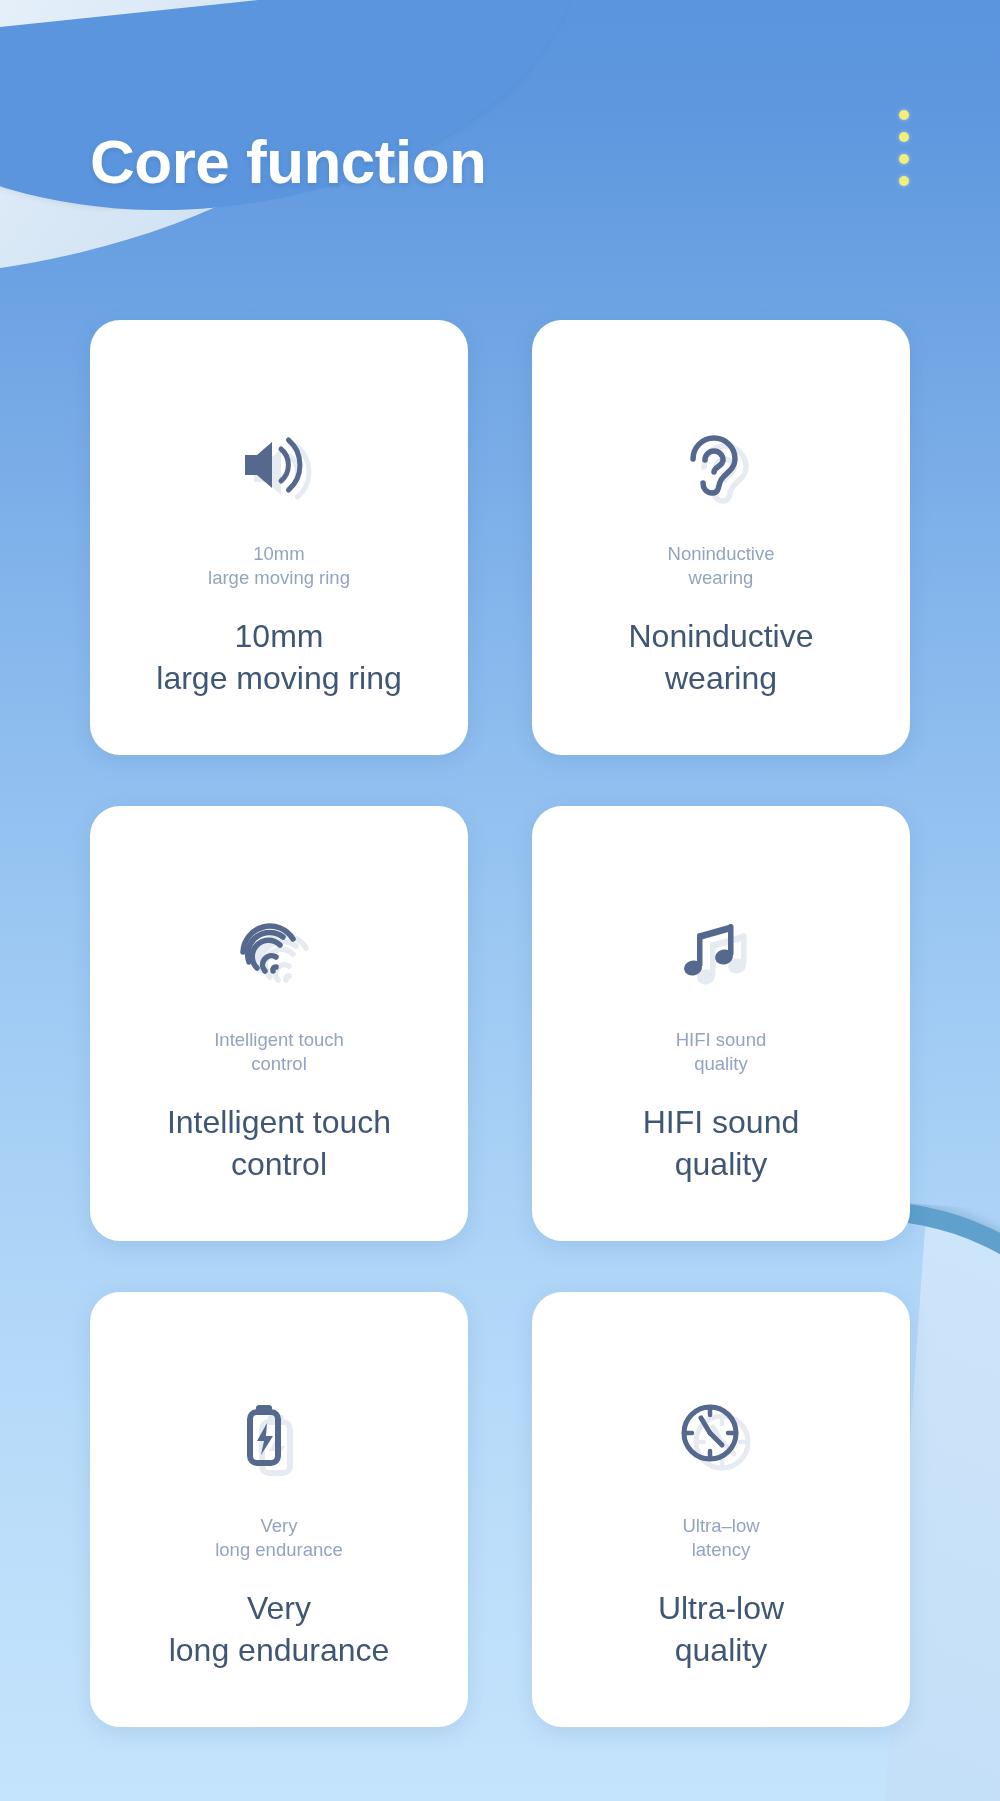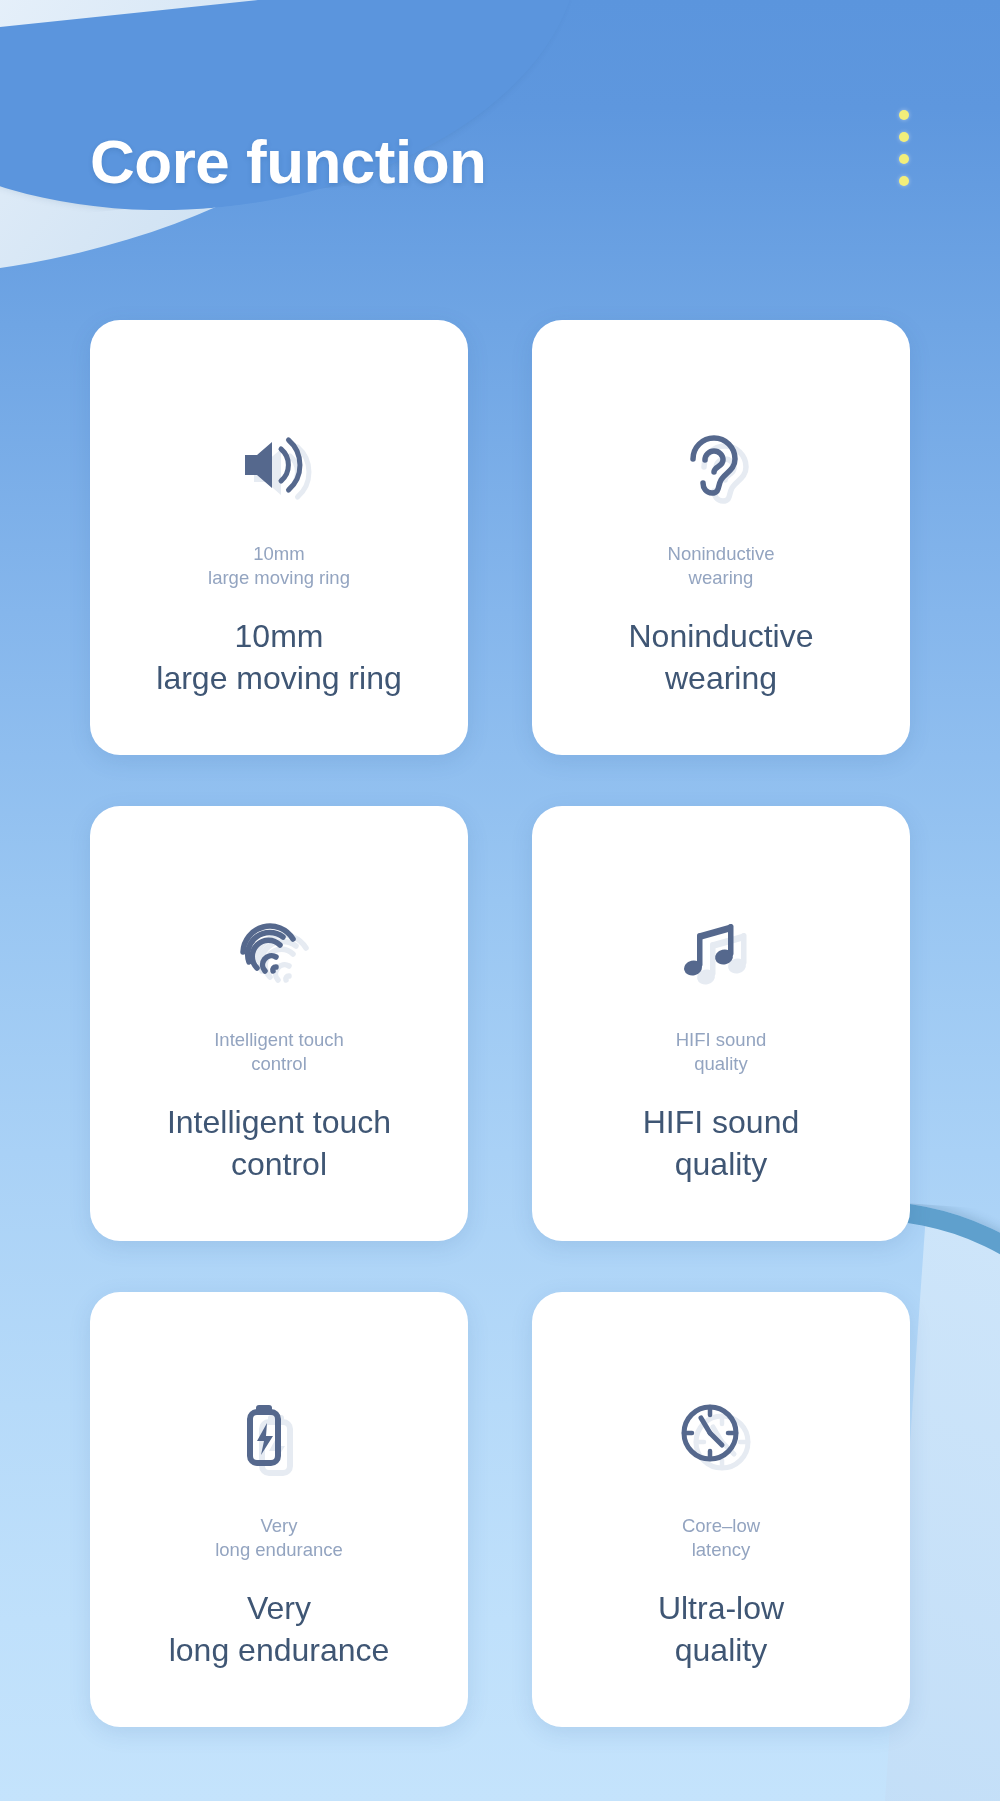--- a/index.html
+++ b/index.html
@@ -324,20 +324,20 @@
               <path d="M3 29h8"></path>
                 <path d="M47 29h8"></path>
             </g>
             <g class="ic-main-stroke" stroke-width="5" stroke-linecap="round">
               <path d="M29 29 20 14"></path>
               <path d="M29 29 41 41"></path>
             </g>
           </g>
         </svg>
       </div>
-      <div class="cap-small">Core–low
+      <div class="cap-small">Ultra–low
 latency</div>
       <div class="cap-large">Ultra-low
 quality</div>
     </div>
 
   </div>
 </div>
 
 </body></html>

